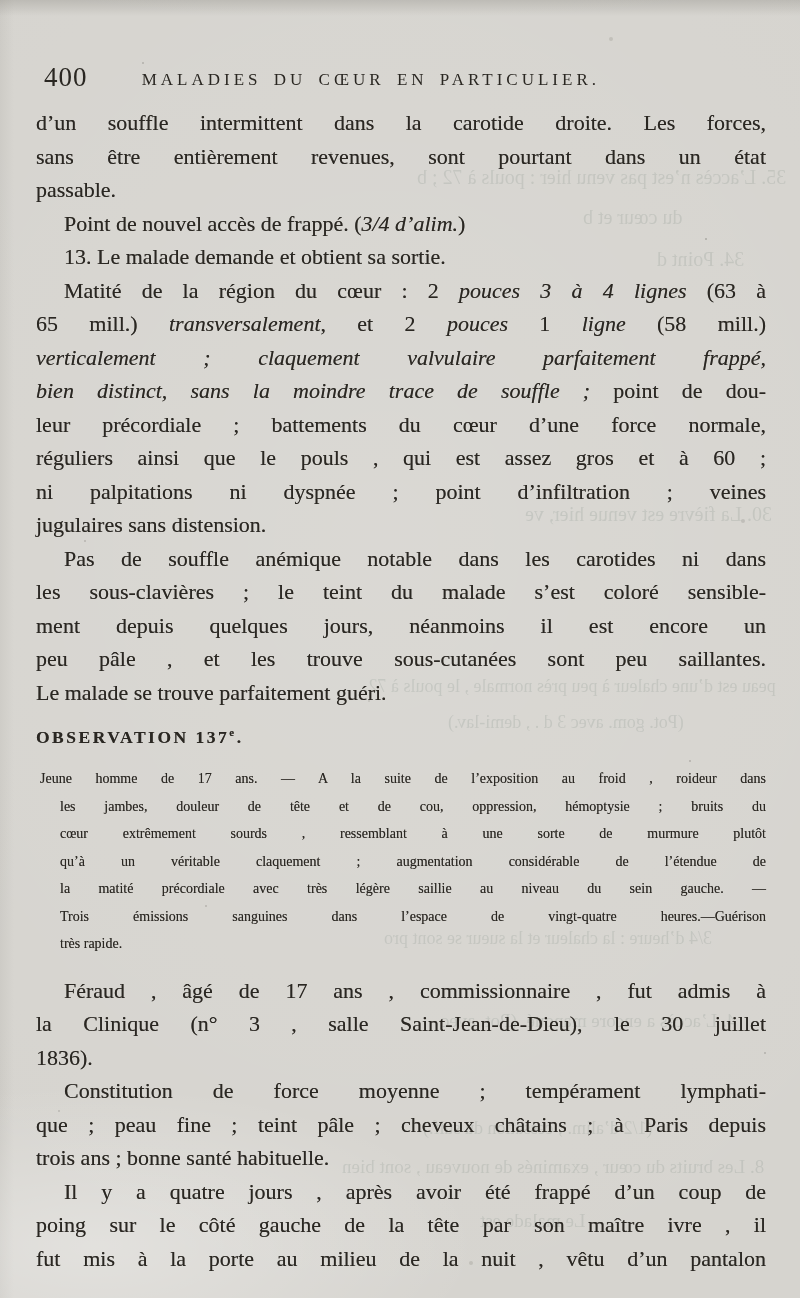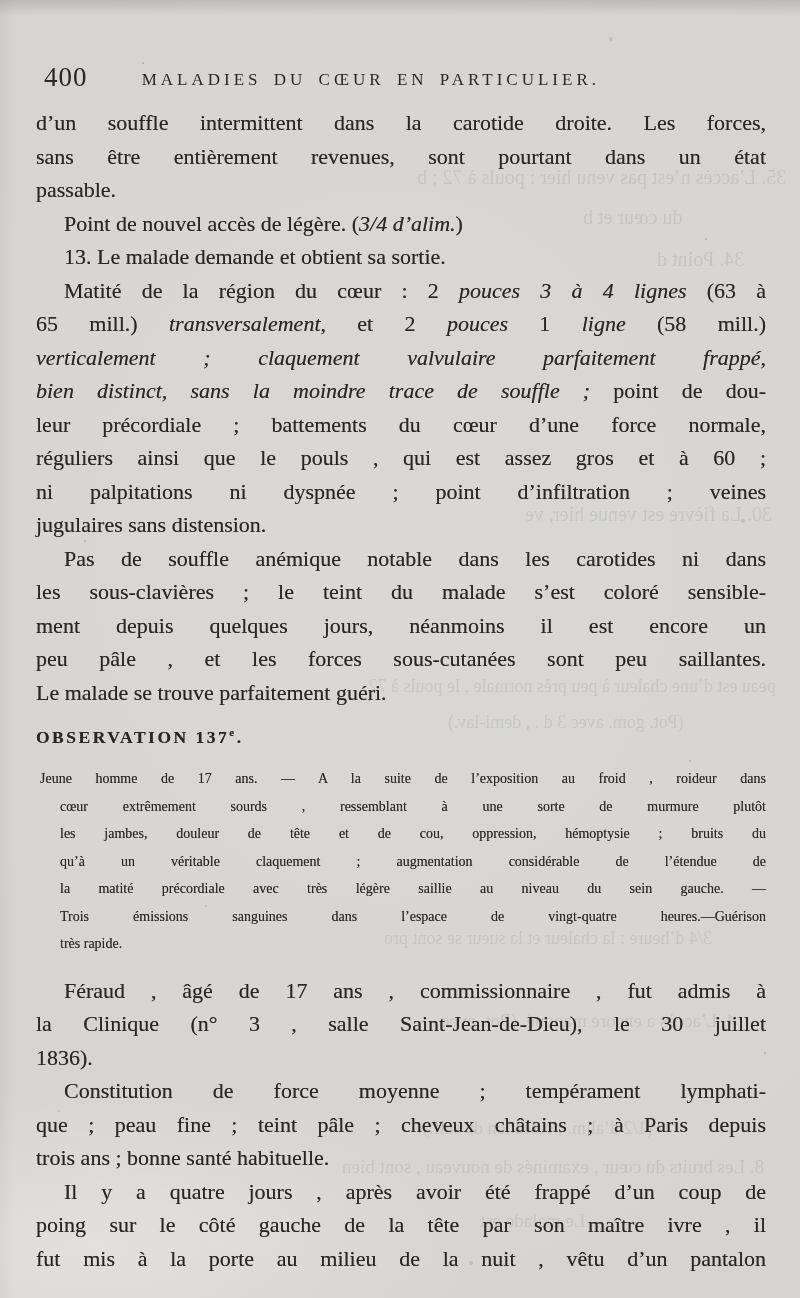--- a/index.html
+++ b/index.html
@@ -86,39 +86,39 @@
   <div class="speckles"></div>
 
   <div class="folio">400</div>
 
   <div class="running-head">MALADIES DU CŒUR EN PARTICULIER.</div>
 
   <div class="text-block">
       <div class="line body just"><span>d’un souffle intermittent dans la carotide droite. Les forces,</span></div>
       <div class="line body just"><span>sans être entièrement revenues, sont pourtant dans un état</span></div>
       <div class="line body"><span>passable.</span></div>
-      <div class="line body indent"><span>Point de nouvel accès de légère. (</span><span class="i">3/4 d’alim.</span><span>)</span></div>
+      <div class="line body indent"><span>Point de nouvel accès de frappé. (</span><span class="i">3/4 d’alim.</span><span>)</span></div>
       <div class="line body indent"><span>13. Le malade demande et obtient sa sortie.</span></div>
       <div class="line body indent just"><span>Matité de la région du cœur : 2 </span><span class="i">pouces 3 à 4 lignes</span><span> (63 à</span></div>
       <div class="line body just"><span>65 mill.) </span><span class="i">transversalement</span><span>, et 2 </span><span class="i">pouces</span><span> 1 </span><span class="i">ligne</span><span> (58 mill.)</span></div>
       <div class="line body just"><span class="i">verticalement ; claquement valvulaire parfaitement frappé,</span></div>
       <div class="line body just"><span class="i">bien distinct, sans la moindre trace de souffle ;</span><span> point de dou-</span></div>
       <div class="line body just"><span>leur précordiale ; battements du cœur d’une force normale,</span></div>
       <div class="line body just"><span>réguliers ainsi que le pouls , qui est assez gros et à 60 ;</span></div>
       <div class="line body just"><span>ni palpitations ni dyspnée ; point d’infiltration ; veines</span></div>
       <div class="line body"><span>jugulaires sans distension.</span></div>
       <div class="line body indent just"><span>Pas de souffle anémique notable dans les carotides ni dans</span></div>
       <div class="line body just"><span>les sous-clavières ; le teint du malade s’est coloré sensible-</span></div>
       <div class="line body just"><span>ment depuis quelques jours, néanmoins il est encore un</span></div>
-      <div class="line body just"><span>peu pâle , et les forces sous-cutanées sont peu saillantes.</span></div>
+      <div class="line body just"><span>peu pâle , et les trouve sous-cutanées sont peu saillantes.</span></div>
       <div class="line body"><span>Le malade se trouve parfaitement guéri.</span></div>
       <div class="line heading"><span>OBSERVATION 137</span><span class="sup">e</span><span>.</span></div>
       <div class="line small indent just"><span>Jeune homme de 17 ans. — A la suite de l’exposition au froid , roideur dans</span></div>
+      <div class="line small just"><span>les jambes, douleur de tête et de cou, oppression, hémoptysie ; bruits du</span></div>
       <div class="line small just"><span>cœur extrêmement sourds , ressemblant à une sorte de murmure plutôt</span></div>
-      <div class="line small just"><span>les jambes, douleur de tête et de cou, oppression, hémoptysie ; bruits du</span></div>
       <div class="line small just"><span>qu’à un véritable claquement ; augmentation considérable de l’étendue de</span></div>
       <div class="line small just"><span>la matité précordiale avec très légère saillie au niveau du sein gauche. —</span></div>
       <div class="line small just"><span>Trois émissions sanguines dans l’espace de vingt-quatre heures.—Guérison</span></div>
       <div class="line small"><span>très rapide.</span></div>
       <div class="line body indent just" style="margin-top: 16px;"><span>Féraud , âgé de 17 ans , commissionnaire , fut admis à</span></div>
       <div class="line body just"><span>la Clinique (n° 3 , salle Saint-Jean-de-Dieu), le 30 juillet</span></div>
       <div class="line body"><span>1836).</span></div>
       <div class="line body indent just"><span>Constitution de force moyenne ; tempérament lymphati-</span></div>
       <div class="line body just"><span>que ; peau fine ; teint pâle ; cheveux châtains ; à Paris depuis</span></div>
       <div class="line body"><span>trois ans ; bonne santé habituelle.</span></div>

